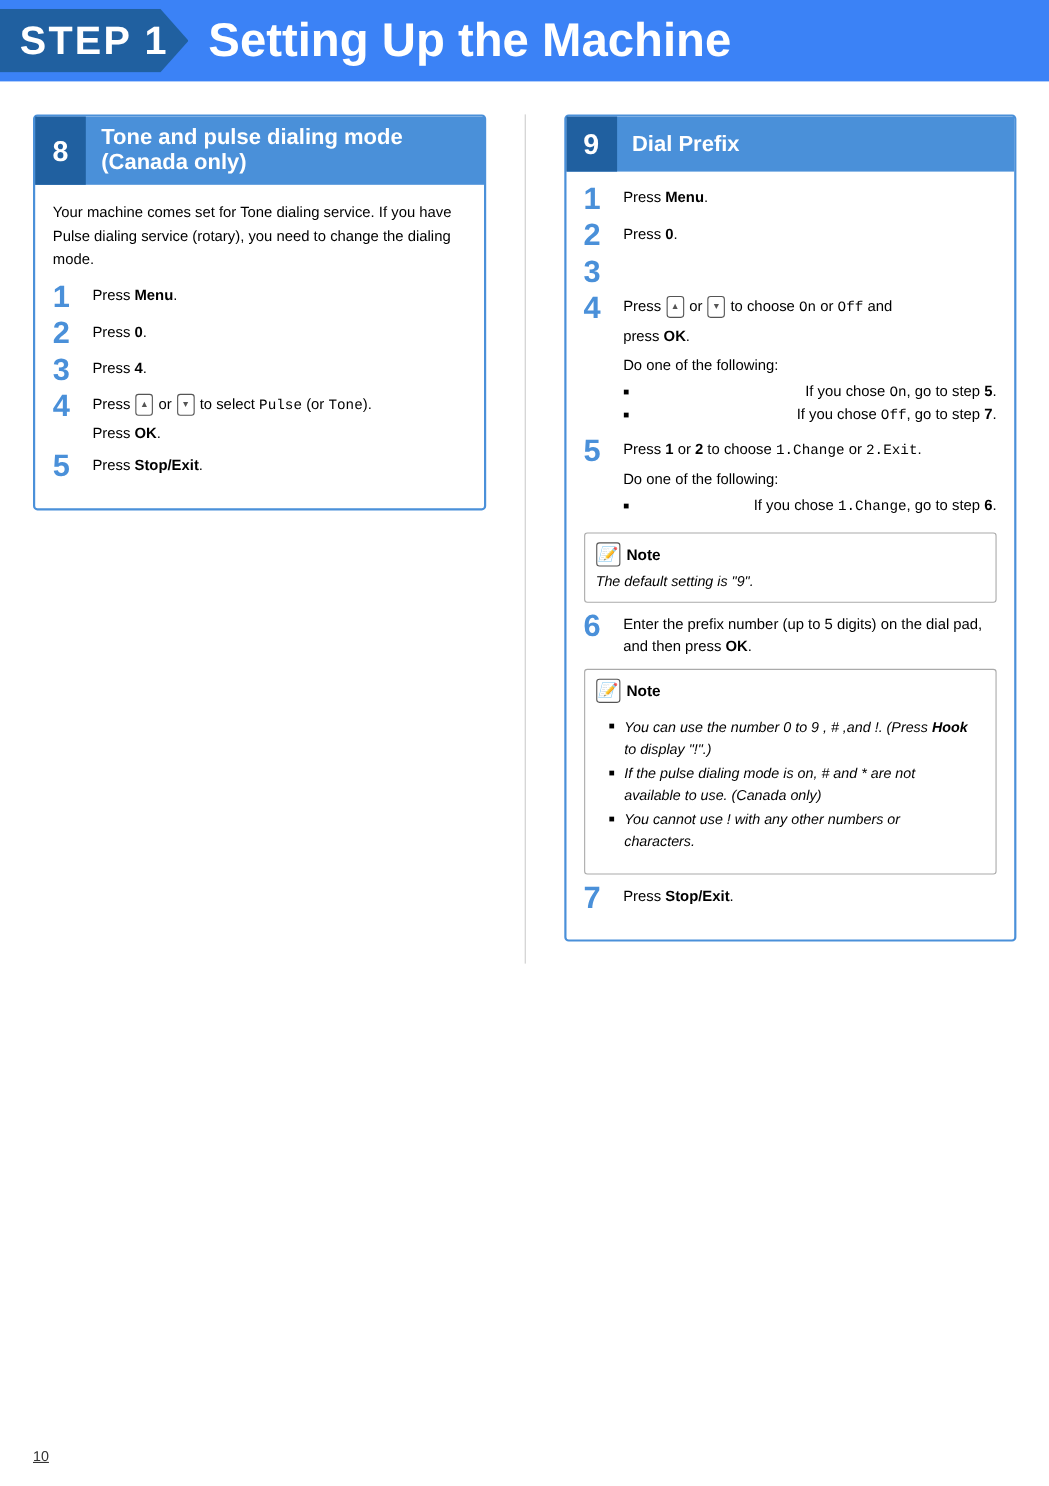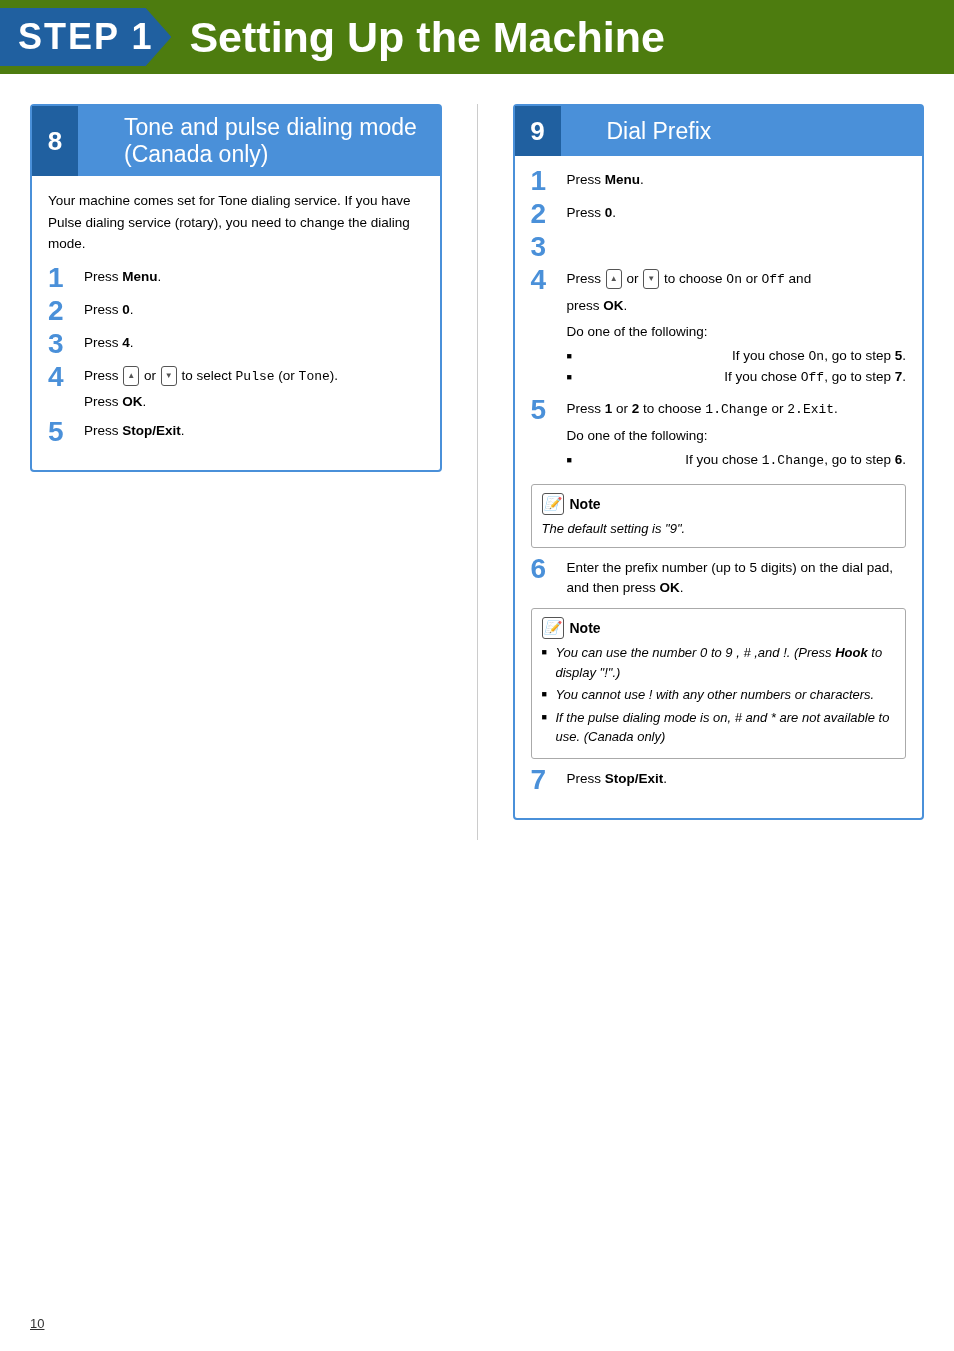--- a/index.html
+++ b/index.html
@@ -7,21 +7,21 @@
       font-family: Arial, Helvetica, sans-serif;
       background: #fff;
       width: 954px;
       min-height: 1351px;
       color: #000;
       font-size: 14px;
     }
 
     
     .page-header {
-      background: #4d7c0f;
+      background: #3b82f6;
       display: flex;
       align-items: center;
       padding: 8px 20px 8px 0;
       min-height: 68px;
     }
     .step-badge {
       background: #2060a0;
       color: #fff;
       font-size: 36px;
       font-weight: bold;
@@ -76,26 +76,25 @@
       font-size: 26px;
       font-weight: bold;
       width: 46px;
       display: flex;
       align-items: center;
       justify-content: center;
       flex-shrink: 0;
     }
     .section-title {
       color: #fff;
-      font-size: 23px;
-      font-weight: normal;
+      font-size: 20px;
+      font-weight: bold;
       padding: 8px 14px;
       display: flex;
       align-items: center;
-      margin-left: 32px;
     }
     .section-body {
       padding: 14px 16px 16px 16px;
     }
 
     
     .step-row {
       display: flex;
       align-items: flex-start;
       margin-bottom: 8px;
@@ -180,21 +179,21 @@
       font-family: serif;
     }
     .note-body {
       font-style: italic;
       font-size: 13px;
       line-height: 1.5;
     }
     .note-body ul {
       list-style: none;
       padding: 0;
-      margin: 0;
+      margin: 12px;
     }
     .note-body ul li {
       padding-left: 14px;
       position: relative;
       margin-bottom: 3px;
     }
     .note-body ul li::before {
       content: '■';
       position: absolute;
       left: 0;
@@ -372,22 +371,22 @@
         </div>
 
         <div class="note-box">
           <div class="note-header">
             <span class="note-icon">📝</span>
             <span>Note</span>
           </div>
           <div class="note-body">
             <ul>
               <li>You can use the number 0 to 9 , # ,and !. (Press <b>Hook</b> to display "!".)</li>
+              <li>If the pulse dialing mode is on, # and * are not available to use. (Canada only)</li>
               <li>You cannot use ! with any other numbers or characters.</li>
-              <li>If the pulse dialing mode is on, # and * are not available to use. (Canada only)</li>
             </ul>
           </div>
         </div>
 
         <div class="step-row">
           <div class="step-num">7</div>
           <div class="step-content">Press <b>Stop/Exit</b>.</div>
         </div>
 
       </div>

